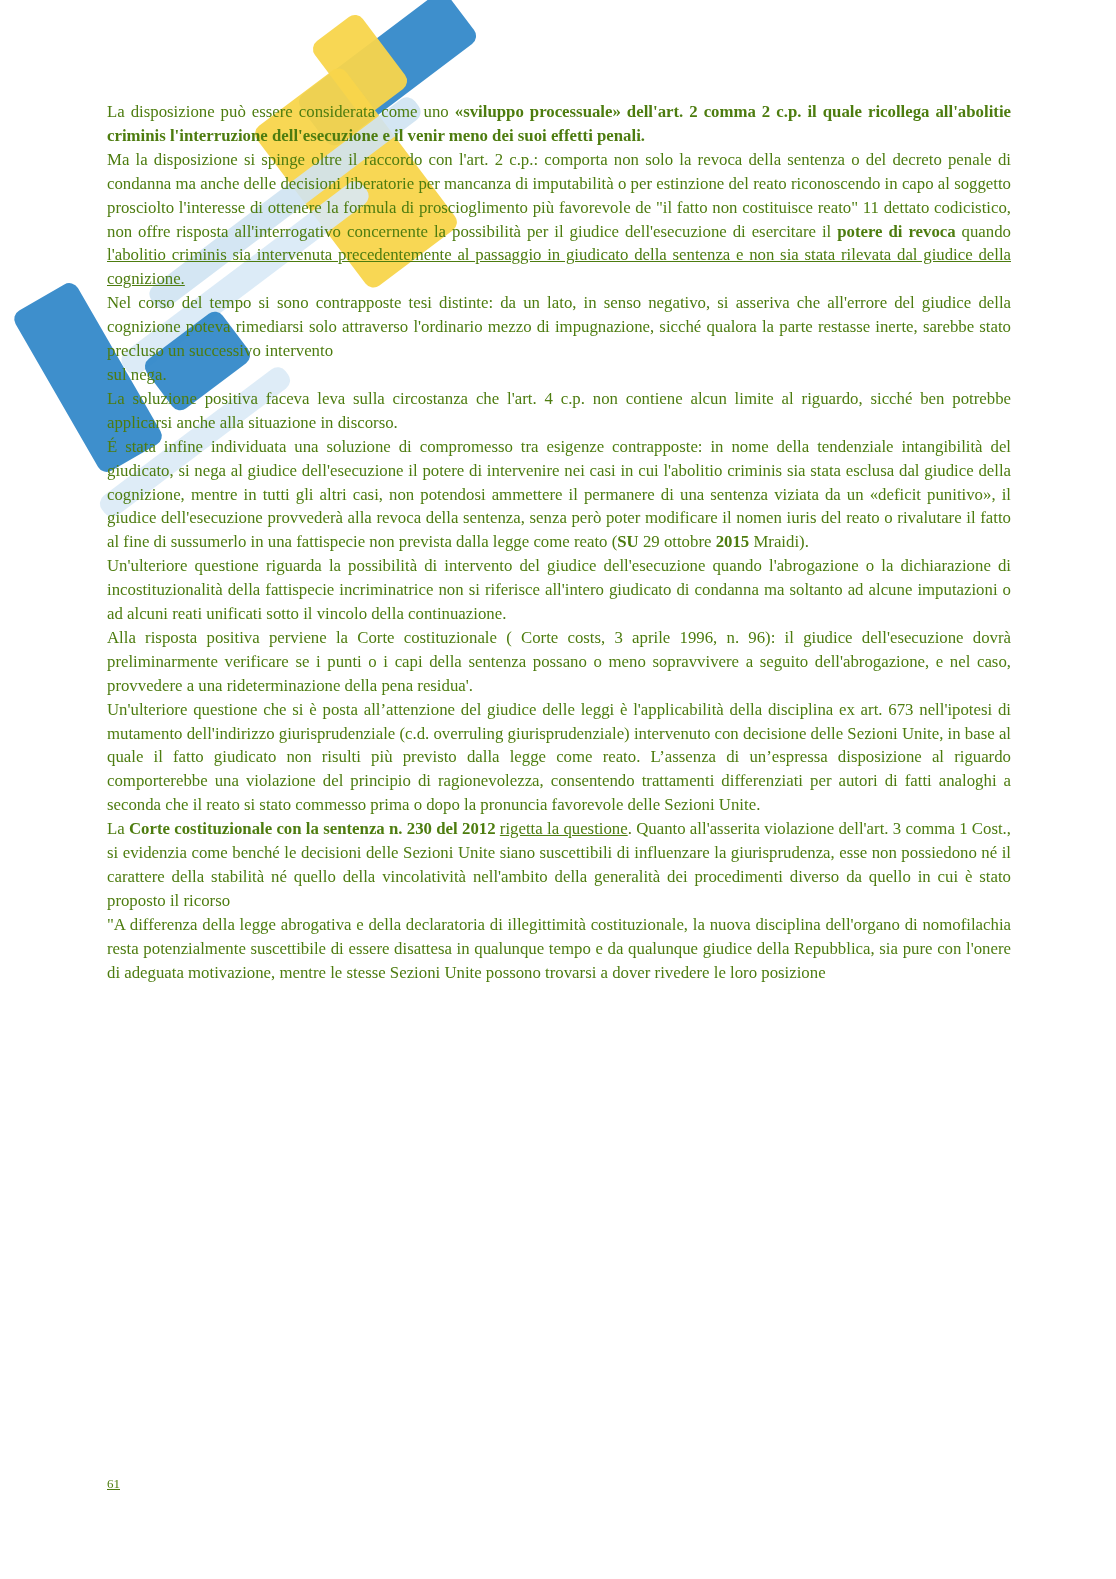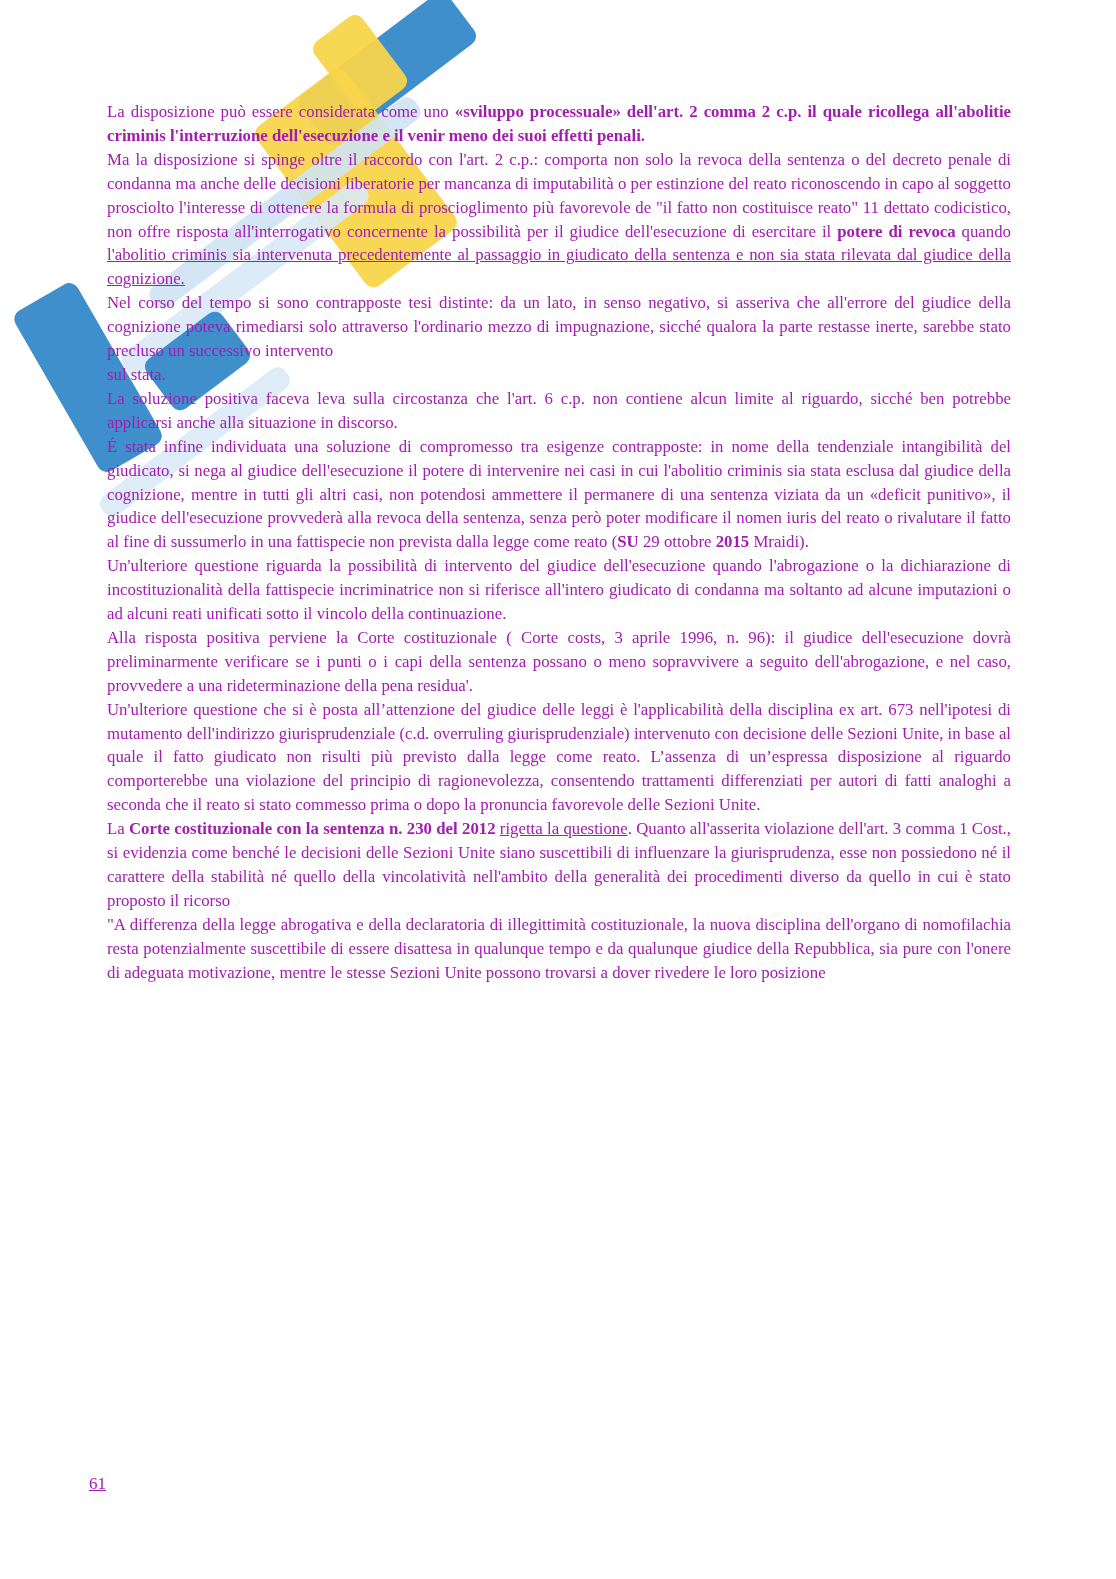--- a/index.html
+++ b/index.html
@@ -4,21 +4,21 @@
 <style>
   * { box-sizing: border-box; margin: 0; padding: 0; }
   html, body { background: #ffffff; }
   .page {
     position: relative;
     width: 1116px;
     height: 1579px;
     background: #ffffff;
     overflow: hidden;
     font-family: "Liberation Serif", serif;
-    color: #a21caf;
+    color: #4d7c0f;
   }
   
   .watermark { position: absolute; left: 0; top: 0; width: 560px; height: 620px; z-index: 0; }
   .wm { position: absolute; border-radius: 10px; }
   .wm-blue-top    { left: 295px; top: 38px;  width: 185px; height: 62px;  background: #2e86c8; transform: rotate(-37deg); opacity: .92; }
   .wm-yellow      { left: 300px; top: 78px;  width: 112px; height: 200px; background: #f8d54b; transform: rotate(-37deg); opacity: .95; }
   .wm-yellow-2    { left: 330px; top: 20px;  width: 60px;  height: 90px;  background: #f8d54b; transform: rotate(-37deg); opacity: .95; }
   .wm-blue-left   { left: 52px;  top: 285px; width: 72px;  height: 185px; background: #2e86c8; transform: rotate(-30deg); opacity: .92; }
   .wm-blue-mid    { left: 150px; top: 330px; width: 95px;  height: 62px;  background: #2e86c8; transform: rotate(-37deg); opacity: .92; }
   .wm-text-1      { left: 120px; top: 190px; width: 330px; height: 26px;  background: #cfe3f2; transform: rotate(-37deg); opacity: .9; }
@@ -33,24 +33,24 @@
     z-index: 1;
     font-size: 16.8px;
     line-height: 23.9px;
     text-align: justify;
   }
   .text-body p { margin: 0; }
   .text-body span.b { font-weight: bold; }
   .text-body span.u { text-decoration: underline; }
   .page-number {
     position: absolute;
-    left: 89px;
+    left: 107px;
     top: 1472px;
     z-index: 1;
-    font-size: 17px;
+    font-size: 13px;
     line-height: 23.9px;
     text-decoration: underline;
   }
 </style>
 </head>
 <body>
 
 <div class="page">
 
   <div class="watermark">
@@ -61,22 +61,22 @@
     <div class="wm wm-text-2"></div>
     <div class="wm wm-blue-left"></div>
     <div class="wm wm-blue-mid"></div>
     <div class="wm wm-text-3"></div>
   </div>
 
   <div class="text-body">
       <p><span>La disposizione può essere considerata come uno </span><span class="b">«sviluppo processuale» dell'art. 2 comma 2 c.p. il quale ricollega all'abolitie criminis l'interruzione dell'esecuzione e il venir meno dei suoi effetti penali.</span></p>
       <p><span>Ma la disposizione si spinge oltre il raccordo con l'art. 2 c.p.: comporta non solo la revoca della sentenza o del decreto penale di condanna ma anche delle decisioni liberatorie per mancanza di imputabilità o per estinzione del reato riconoscendo in capo al soggetto prosciolto l'interesse di ottenere la formula di proscioglimento più favorevole de "il fatto non costituisce reato" 11 dettato codicistico, non offre risposta all'interrogativo concernente la possibilità per il giudice dell'esecuzione di esercitare il </span><span class="b">potere di revoca</span><span> quando </span><span class="u">l'abolitio criminis sia intervenuta precedentemente al passaggio in giudicato della sentenza e non sia stata rilevata dal giudice della cognizione.</span></p>
       <p><span>Nel corso del tempo si sono contrapposte tesi distinte: da un lato, in senso negativo, si asseriva che all'errore del giudice della cognizione poteva rimediarsi solo attraverso l'ordinario mezzo di impugnazione, sicché qualora la parte restasse inerte, sarebbe stato precluso un successivo intervento</span></p>
-      <p><span>sul stata.</span></p>
-      <p><span>La soluzione positiva faceva leva sulla circostanza che l'art. 6 c.p. non contiene alcun limite al riguardo, sicché ben potrebbe applicarsi anche alla situazione in discorso.</span></p>
+      <p><span>sul nega.</span></p>
+      <p><span>La soluzione positiva faceva leva sulla circostanza che l'art. 4 c.p. non contiene alcun limite al riguardo, sicché ben potrebbe applicarsi anche alla situazione in discorso.</span></p>
       <p><span>É stata infine individuata una soluzione di compromesso tra esigenze contrapposte: in nome della tendenziale intangibilità del giudicato, si nega al giudice dell'esecuzione il potere di intervenire nei casi in cui l'abolitio criminis sia stata esclusa dal giudice della cognizione, mentre in tutti gli altri casi, non potendosi ammettere il permanere di una sentenza viziata da un «deficit punitivo», il giudice dell'esecuzione provvederà alla revoca della sentenza, senza però poter modificare il nomen iuris del reato o rivalutare il fatto al fine di sussumerlo in una fattispecie non prevista dalla legge come reato (</span><span class="b">SU</span><span> 29 ottobre </span><span class="b">2015</span><span> Mraidi).</span></p>
       <p><span>Un'ulteriore questione riguarda la possibilità di intervento del giudice dell'esecuzione quando l'abrogazione o la dichiarazione di incostituzionalità della fattispecie incriminatrice non si riferisce all'intero giudicato di condanna ma soltanto ad alcune imputazioni o ad alcuni reati unificati sotto il vincolo della continuazione.</span></p>
       <p><span>Alla risposta positiva perviene la Corte costituzionale ( Corte costs, 3 aprile 1996, n. 96): il giudice dell'esecuzione dovrà preliminarmente verificare se i punti o i capi della sentenza possano o meno sopravvivere a seguito dell'abrogazione, e nel caso, provvedere a una rideterminazione della pena residua'.</span></p>
       <p><span>Un'ulteriore questione che si è posta all’attenzione del giudice delle leggi è l'applicabilità della disciplina ex art. 673 nell'ipotesi di mutamento dell'indirizzo giurisprudenziale (c.d. overruling giurisprudenziale) intervenuto con decisione delle Sezioni Unite, in base al quale il fatto giudicato non risulti più previsto dalla legge come reato. L’assenza di un’espressa disposizione al riguardo comporterebbe una violazione del principio di ragionevolezza, consentendo trattamenti differenziati per autori di fatti analoghi a seconda che il reato si stato commesso prima o dopo la pronuncia favorevole delle Sezioni Unite.</span></p>
       <p><span>La </span><span class="b">Corte costituzionale con la sentenza n. 230 del 2012</span><span> </span><span class="u">rigetta la questione</span><span>. Quanto all'asserita violazione dell'art. 3 comma 1 Cost., si evidenzia come benché le decisioni delle Sezioni Unite siano suscettibili di influenzare la giurisprudenza, esse non possiedono né il carattere della stabilità né quello della vincolatività nell'ambito della generalità dei procedimenti diverso da quello in cui è stato proposto il ricorso</span></p>
       <p><span>"A differenza della legge abrogativa e della declaratoria di illegittimità costituzionale, la nuova disciplina dell'organo di nomofilachia resta potenzialmente suscettibile di essere disattesa in qualunque tempo e da qualunque giudice della Repubblica, sia pure con l'onere di adeguata motivazione, mentre le stesse Sezioni Unite possono trovarsi a dover rivedere le loro posizione</span></p>
     </div>
 
   <div class="page-number">61</div>
 

